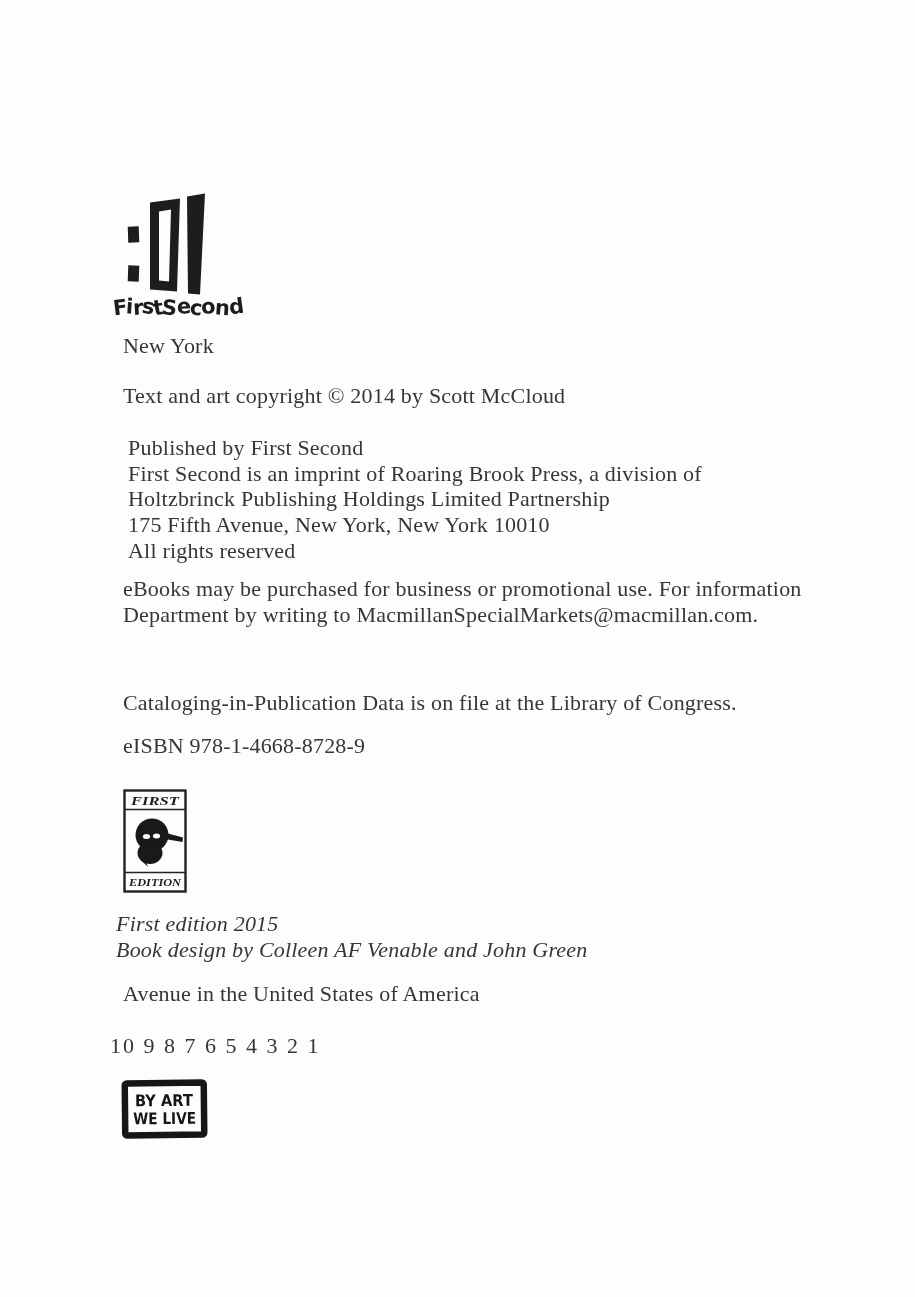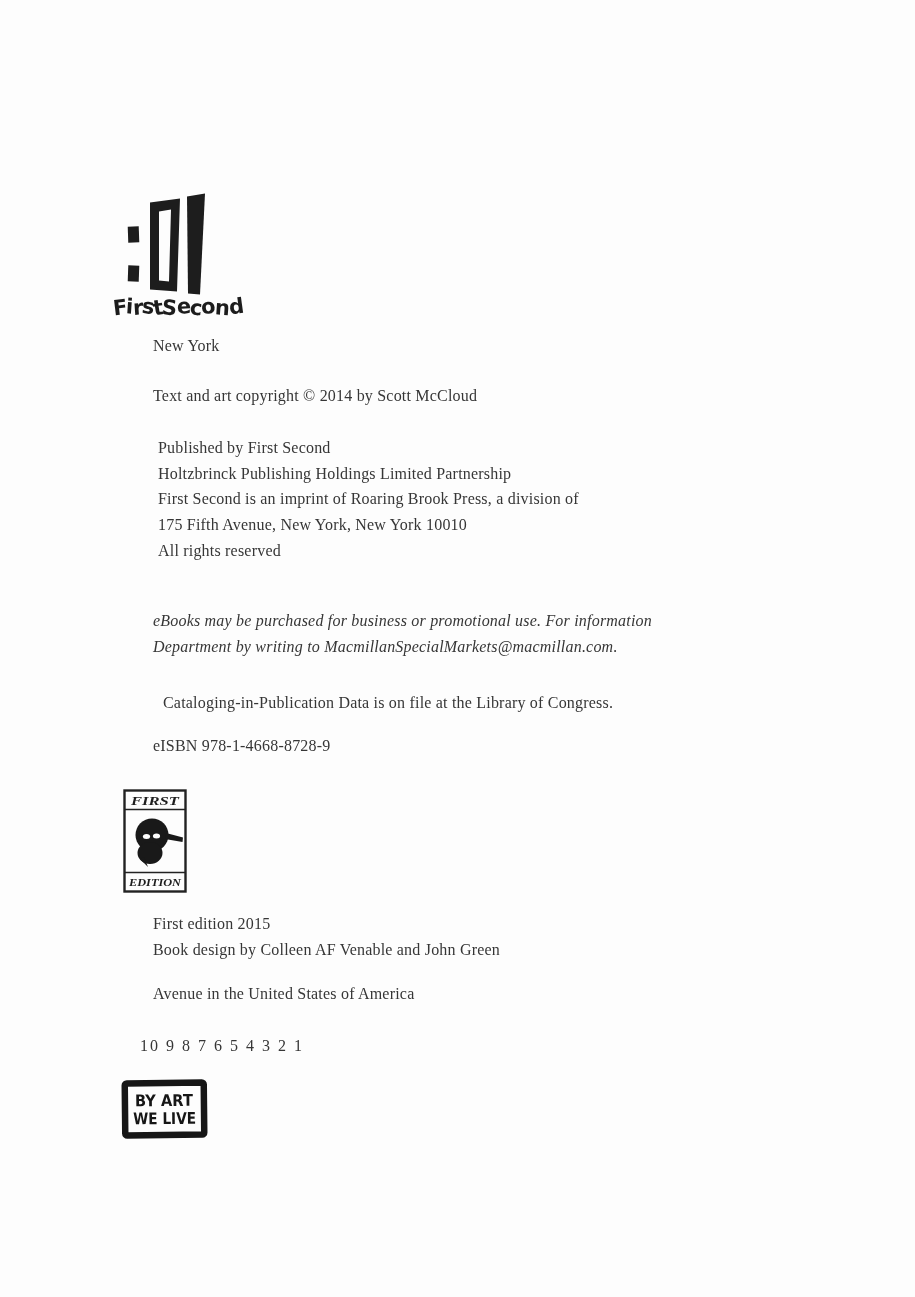--- a/index.html
+++ b/index.html
@@ -29,34 +29,33 @@
     font-size: 21px;
     line-height: 1;
     letter-spacing: -1px;
     word-spacing: -2px;
     color: #1c1c1c;
     white-space: nowrap;
   }
   .wordmark span { display: inline-block; }
 
   .textline, .block {
-    font-size: 16px;
+    font-size: 22px;
     line-height: 25.7px;
     letter-spacing: 0.2px;
     white-space: nowrap;
-    margin-left: 30px;
   }
   .city      { left: 123px; top: 333px; }
   .copyright { left: 123px; top: 383px; }
   .publisher { left: 128px; top: 435px; }
-  .ebooks    { left: 123px; top: 608px; font-style: italic; }
-  .cataloging{ left: 133px; top: 690px; }
+  .ebooks    { left: 123px; top: 576px; }
+  .cataloging{ left: 123px; top: 690px; }
   .eisbn     { left: 123px; top: 733px; }
   .fe-stamp  { left: 123px; top: 789px; width: 64px; height: 104px; }
-  .edition   { left: 123px; top: 911px; }
+  .edition   { left: 116px; top: 911px; font-style: italic; }
   .printed   { left: 123px; top: 981px; }
   .numbers   { left: 110px; top: 1033px; letter-spacing: 2px; }
   .byart-stamp { left: 121px; top: 1079px; width: 87px; height: 60px; transform: rotate(-0.6deg); }
 
   .fe-stamp text {
     font-family: "Liberation Serif", serif;
     font-style: italic;
     font-weight: 700;
     fill: #1e1e1e;
   }
@@ -81,22 +80,22 @@
   </svg>
 
   <div class="abs wordmark"><span style="transform: rotate(-7deg) translateY(0.8px);">F</span><span style="transform: rotate(4deg) translateY(-0.5px);">i</span><span style="transform: rotate(-4deg) translateY(0.8px);">r</span><span style="transform: rotate(7deg) translateY(-0.5px);">s</span><span style="transform: rotate(-9deg) translateY(0.8px);">t</span><span style="transform: rotate(0deg) translateY(-0.5px);"> </span><span style="transform: rotate(6deg) translateY(0.8px);">S</span><span style="transform: rotate(-3deg) translateY(-0.5px);">e</span><span style="transform: rotate(6deg) translateY(0.8px);">c</span><span style="transform: rotate(-6deg) translateY(-0.5px);">o</span><span style="transform: rotate(4deg) translateY(0.8px);">n</span><span style="transform: rotate(-8deg) translateY(-0.5px);">d</span></div>
 
   <div class="abs textline city">New York</div>
 
   <div class="abs textline copyright">Text and art copyright © 2014 by Scott McCloud</div>
 
   <div class="abs block publisher">
     <div>Published by First Second</div>
+    <div>First Second is an imprint of Roaring Brook Press, a division of</div>
     <div>Holtzbrinck Publishing Holdings Limited Partnership</div>
-    <div>First Second is an imprint of Roaring Brook Press, a division of</div>
     <div>175 Fifth Avenue, New York, New York 10010</div>
     <div>All rights reserved</div>
   </div>
 
   <div class="abs block ebooks">
     <div>eBooks may be purchased for business or promotional use. For information</div>
     <div>Department by writing to MacmillanSpecialMarkets@macmillan.com.</div>
   </div>
 
   <div class="abs textline cataloging">Cataloging-in-Publication Data is on file at the Library of Congress.</div>

